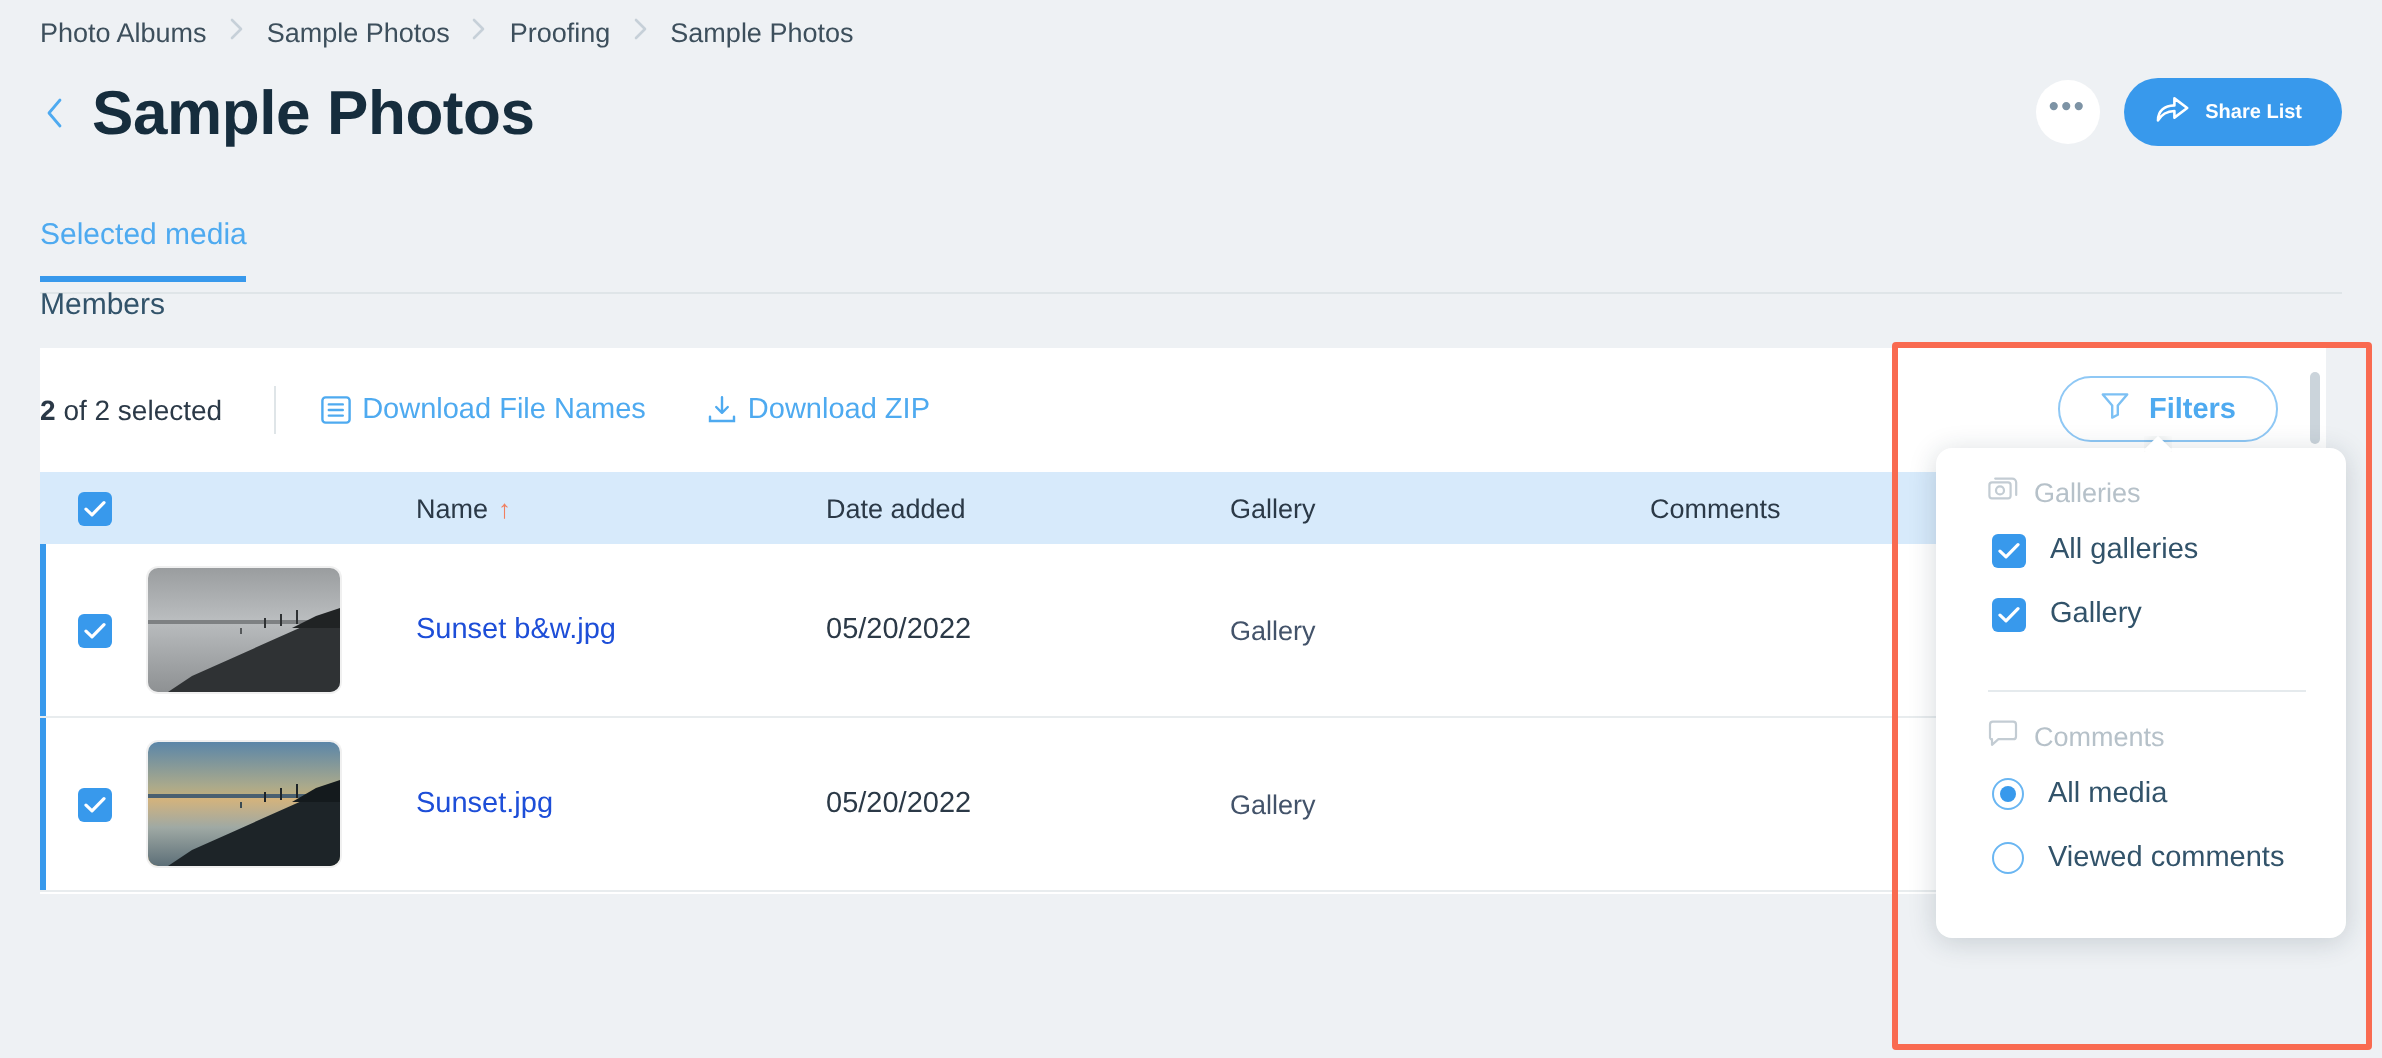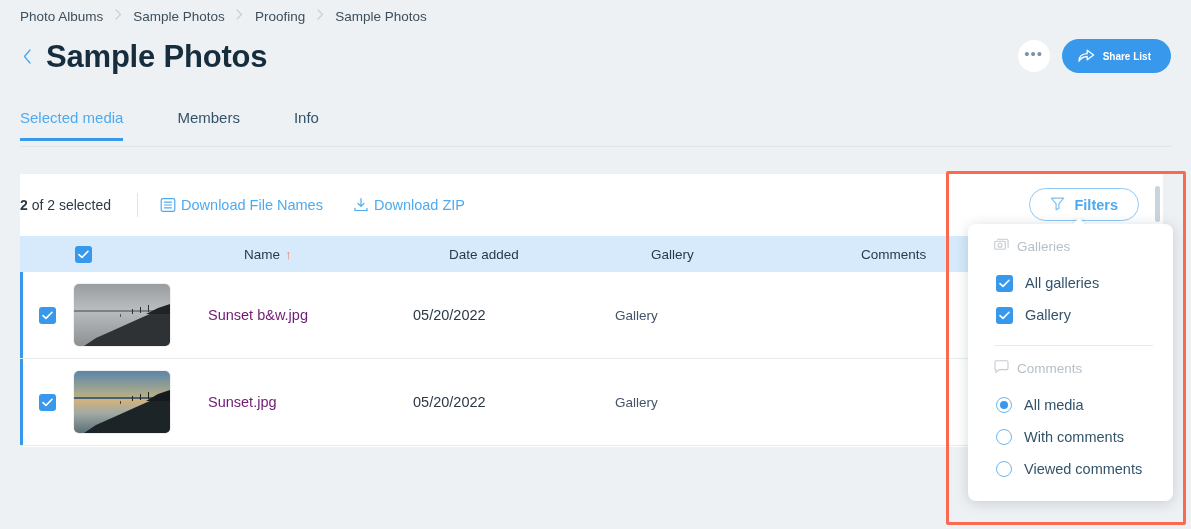--- a/index.html
+++ b/index.html
@@ -111,20 +111,21 @@
   
   .tabs {
     position: absolute;
     top: 105px;
     left: 20px;
     right: 20px;
     height: 41px;
     display: flex;
     align-items: flex-start;
     border-bottom: 1px solid #dfe5e8;
+    flex-direction: column;
   }
   .tab {
     font-size: 15px;
     color: #32536a;
     padding: 4px 0 14px 0;
     margin-right: 54px;
     cursor: pointer;
     position: relative;
     white-space: nowrap;
   }
@@ -202,41 +203,40 @@
 
   
   .thead {
     height: 36px;
     background: #d7eafb;
     display: flex;
     align-items: center;
     font-size: 13.5px;
     color: #2b3947;
     position: relative;
-    padding-left: 36px;
   }
   .col-check { width: 54px; display:flex; align-items:center; justify-content:center; flex:none; }
   .col-thumb { width: 134px; flex:none; }
   .col-name  { width: 205px; flex:none; }
   .col-date  { width: 202px; flex:none; }
   .col-gal   { width: 210px; flex:none; }
   .col-com   { width: 200px; flex:none; }
 
   .sort-arrow { color: #f07f5f; margin-left: 5px; font-size: 13px; }
 
   .trow {
     height: 86px;
     display: flex;
     align-items: center;
     background: #ffffff;
     border-bottom: 1px solid #e8ecee;
     position: relative;
     font-size: 14.5px;
   }
-  .trow .col-name  { color: #701a75; }
+  .trow .col-name  { color: #1d4ed8; }
   .trow .col-date  { color: #2b3947; }
   .trow .col-gal   { color: #43536a; font-size: 13.5px; }
   .row-accent {
     position: absolute;
     left: 0; top: 0; bottom: 0;
     width: 3px;
     background: #3899ec;
   }
 
   .checkbox {
@@ -295,21 +295,20 @@
     display: flex;
     align-items: center;
     gap: 8px;
     color: #b6c1c9;
     font-size: 13.5px;
     padding: 0 0 0 26px;
     margin-bottom: 12px;
   }
   .filter-option {
     display: flex;
-    align-items: center;
     gap: 12px;
     padding: 0 0 0 28px;
     height: 32px;
     font-size: 14.5px;
     color: #32536a;
     cursor: pointer;
     white-space: nowrap;
   }
   .filter-divider {
     height: 1px;
@@ -614,21 +613,17 @@
     </span>
     <span>Comments</span>
   </div>
 
   <div class="filter-option">
     <div class="radio selected"></div>
     <span>All media</span>
   </div>
   <div class="filter-option">
     <div class="radio"></div>
-    <span>With comments</span>
-  </div>
-  <div class="filter-option">
-    <div class="radio"></div>
     <span>Viewed comments</span>
   </div>
 </div>
 
 <div class="annotation-box"></div>
 
 </body></html>

